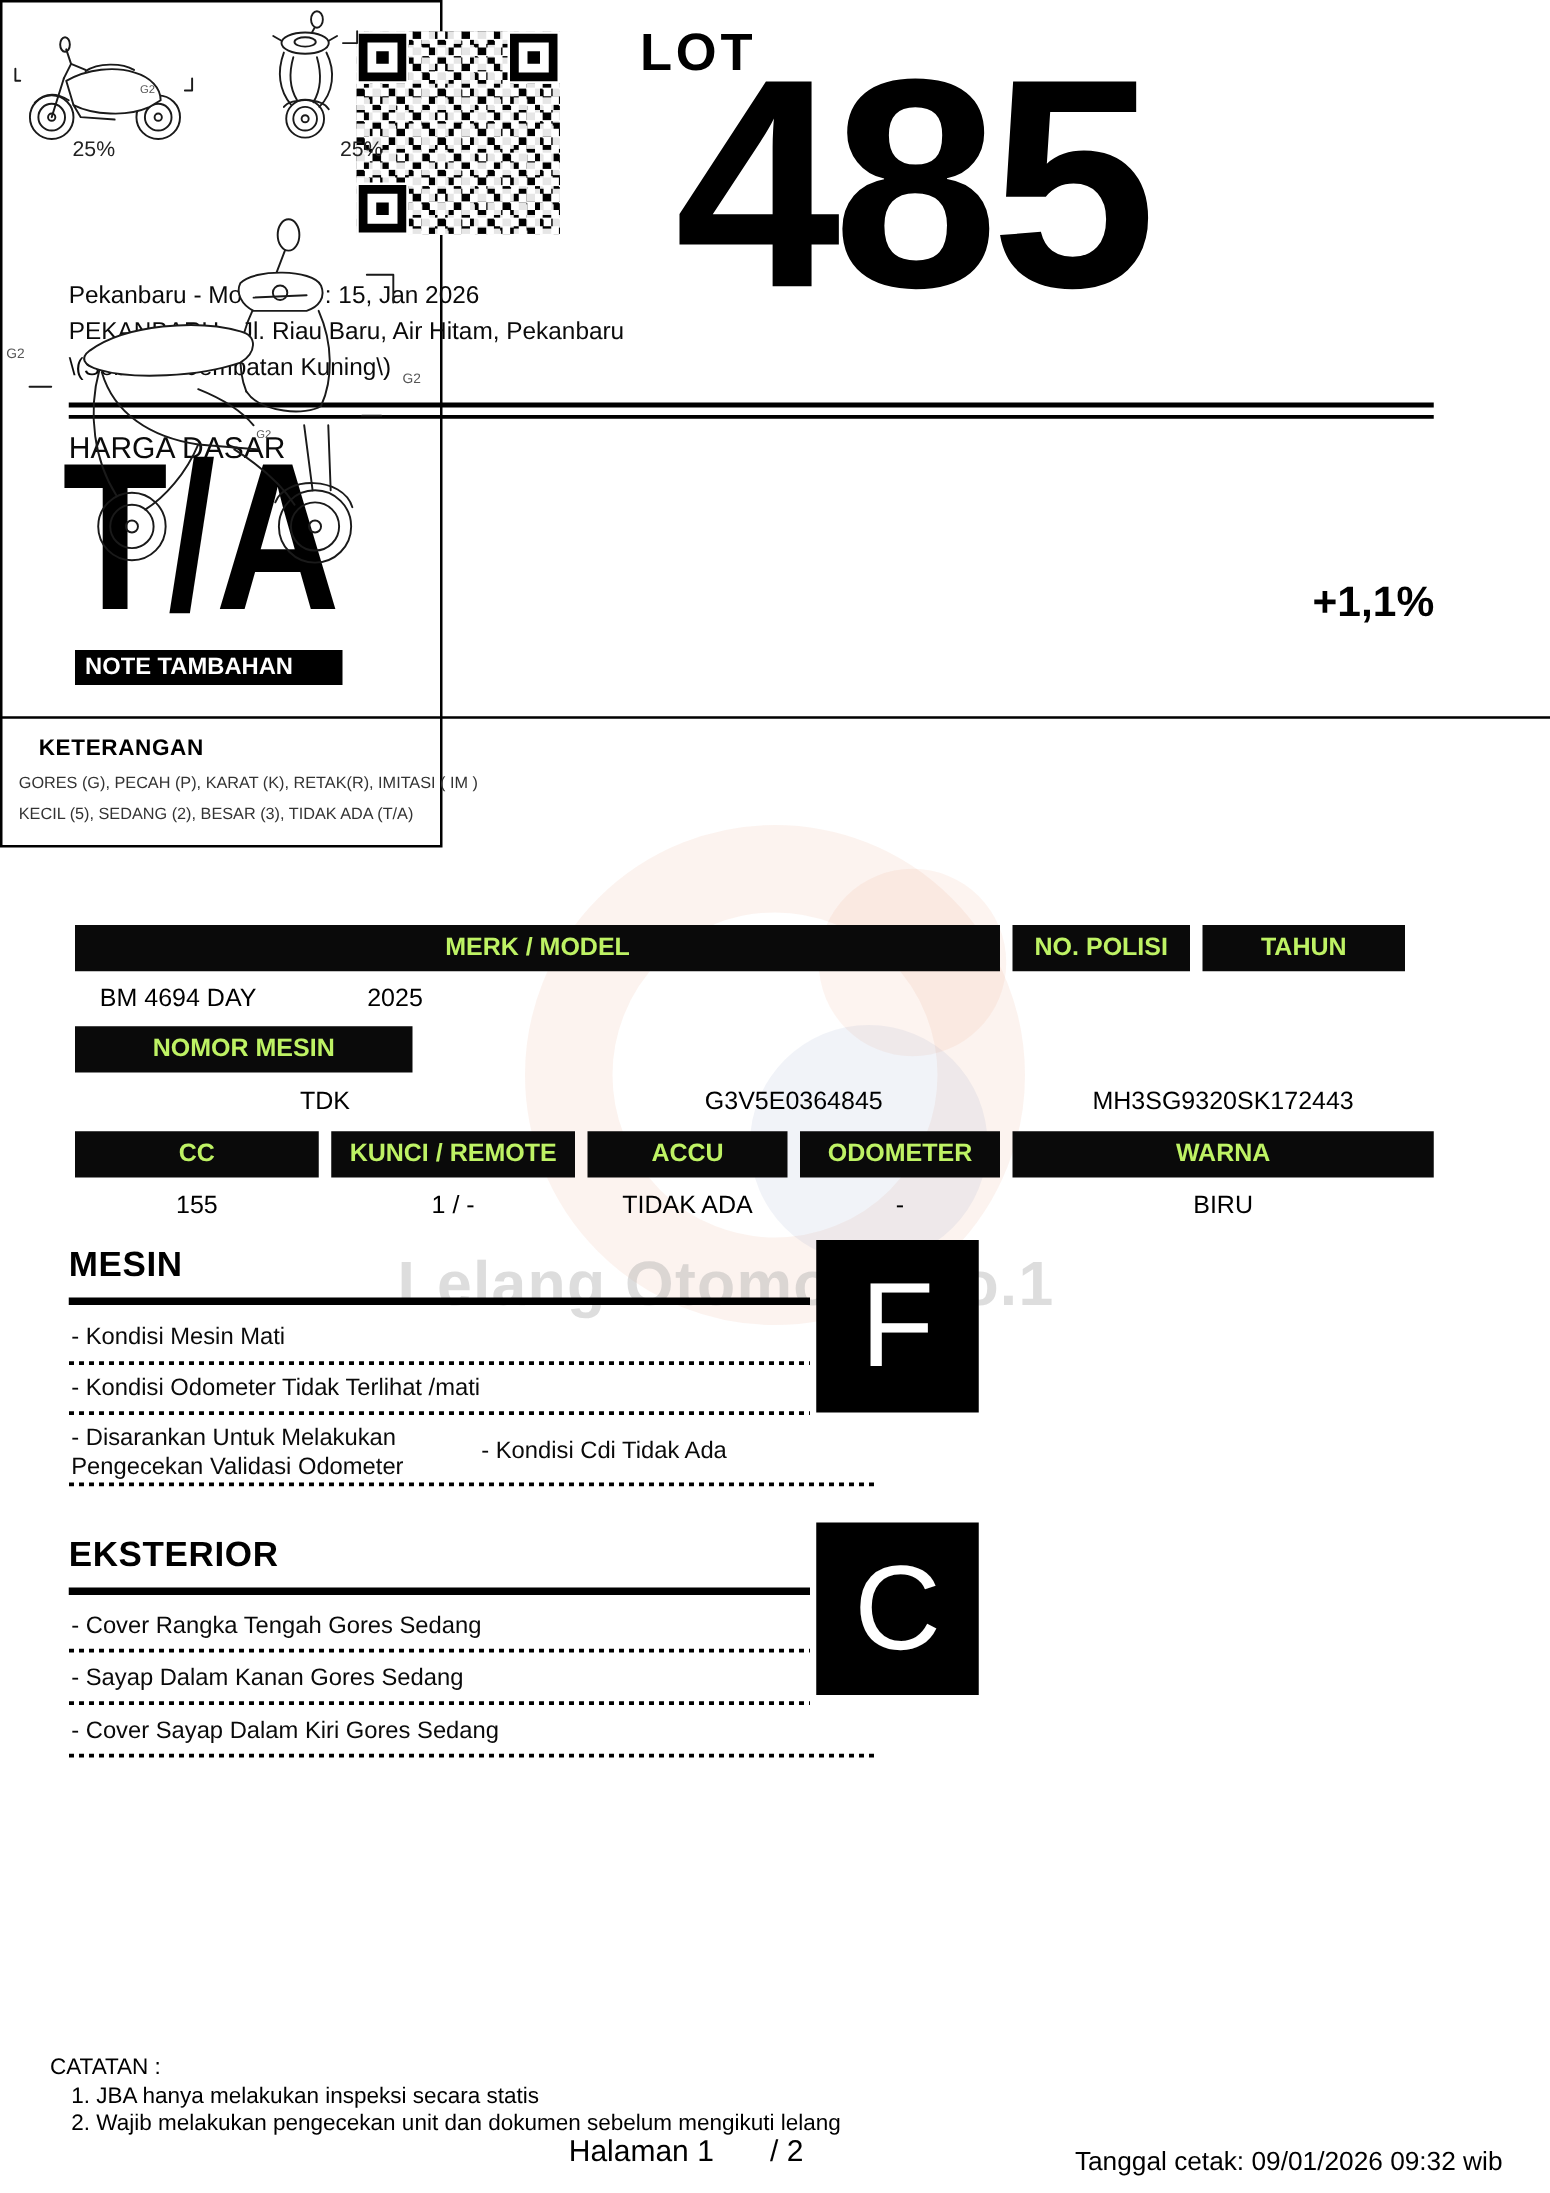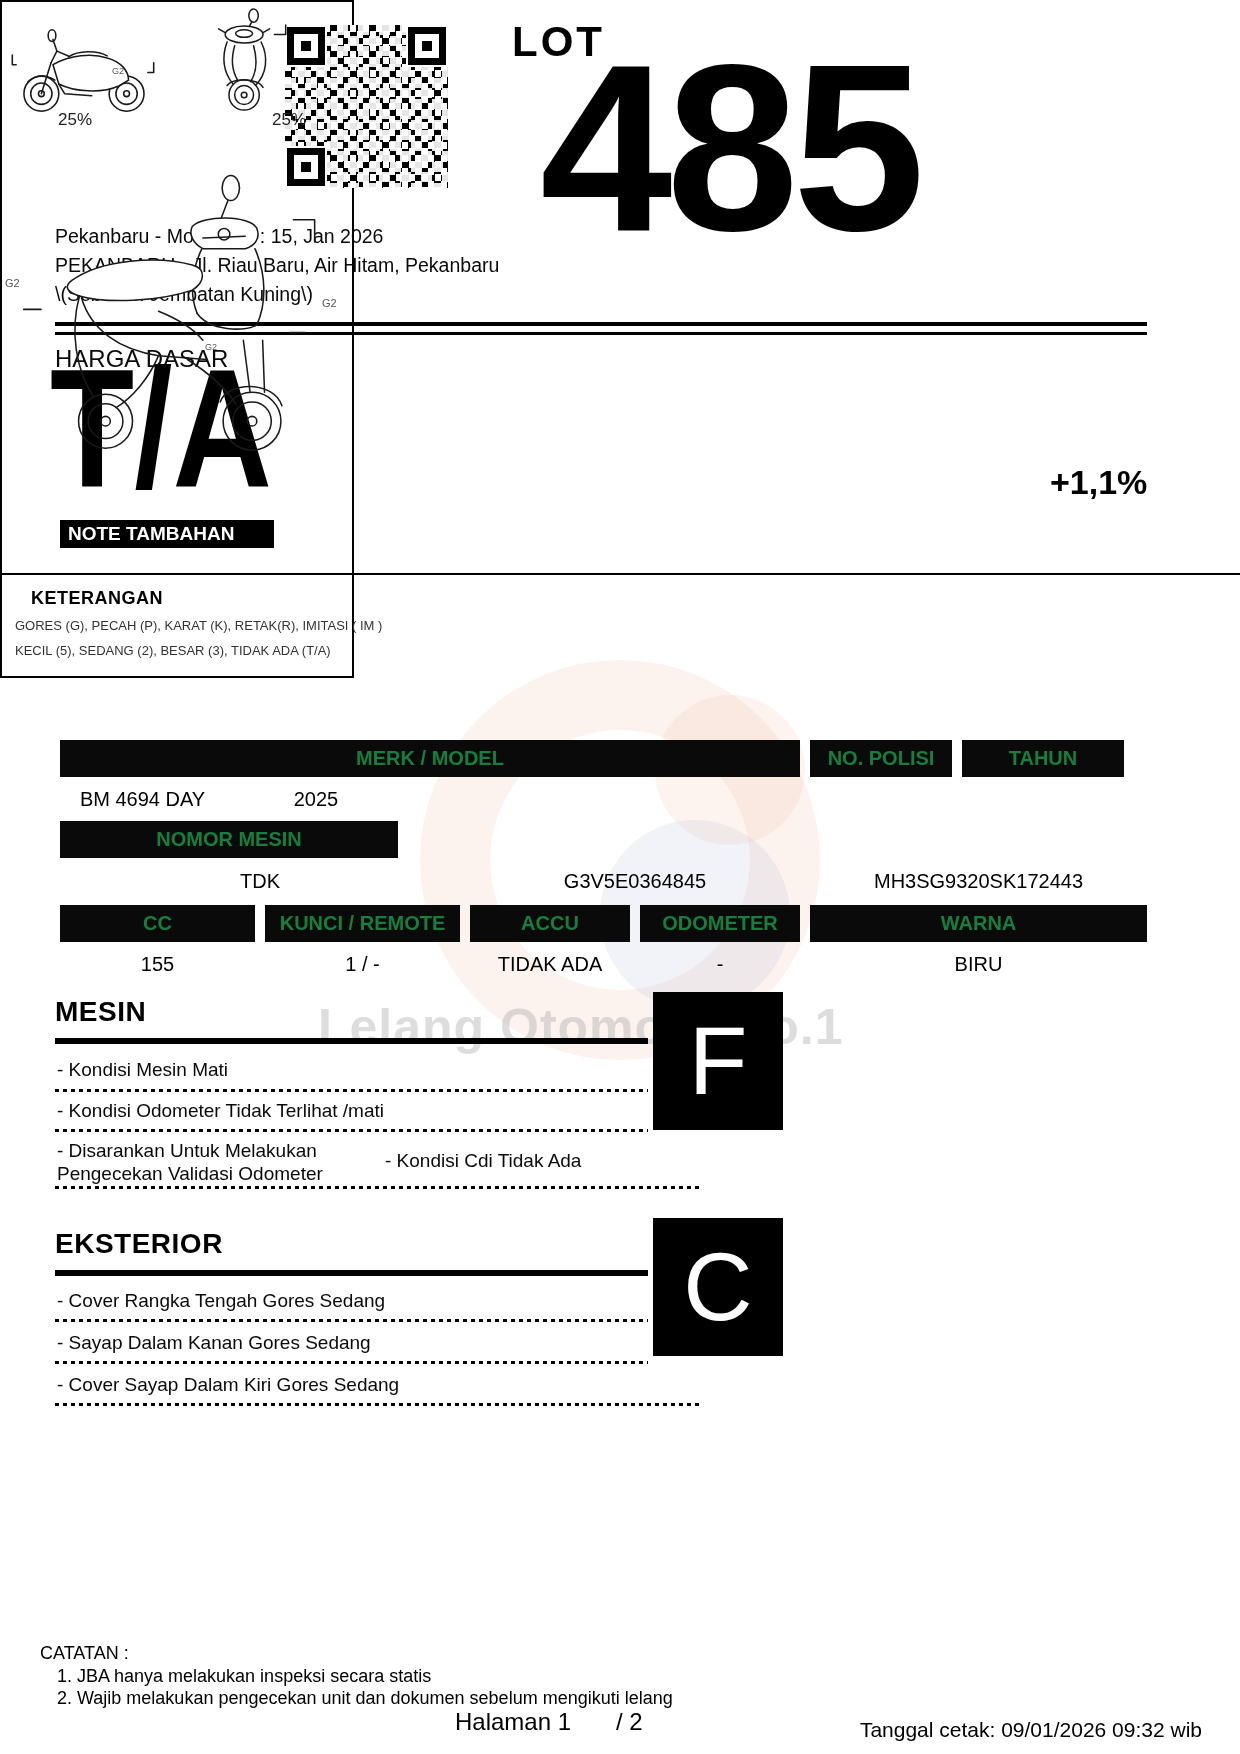--- a/index.html
+++ b/index.html
@@ -29,21 +29,21 @@
   .harga-adj{left:1050px;top:463px;font-size:34px;font-weight:bold;}
 
   .note-bar{left:60px;top:520px;width:214px;height:28px;background:#000;color:#fff;
             font-size:19px;font-weight:bold;line-height:28px;padding-left:8px;box-sizing:border-box;}
   .note-box{left:60px;top:548px;width:1087px;height:138px;border:2px solid #000;box-sizing:border-box;
             font-size:20px;padding:3px 6px;}
 
   
   .spec{left:60px;top:740px;width:1087px;}
   .trow{display:flex;gap:10px;}
-  .hcell{background:#0a0a0a;color:#15803d;font-weight:bold;font-size:20px;height:37px;line-height:37px;
+  .hcell{background:#0a0a0a;color:#bef264;font-weight:bold;font-size:20px;height:37px;line-height:37px;
          text-align:center;box-sizing:border-box;}
   .vcell{font-size:20px;text-align:center;box-sizing:border-box;display:flex;align-items:center;justify-content:center;}
   .vrow1{height:44px;} .vrow2{height:47px;} .vrow3{height:44px;}
 
   .sec-title{font-size:28px;font-weight:bold;letter-spacing:.5px;}
   .sec-rule{height:6px;background:#000;}
   .item{font-size:19px;color:#0a0a0a;line-height:23px;}
   .dotted{height:3px;background:repeating-linear-gradient(90deg,#000 0 4.5px,transparent 4.5px 8px);}
 
   .grade-box{width:130px;height:138px;background:#000;color:#fff;display:flex;align-items:center;justify-content:center;
@@ -109,21 +109,21 @@
     <div class="trow">
       <div class="hcell" style="width:740px">MERK / MODEL</div>
       <div class="hcell" style="width:142px">NO. POLISI</div>
       <div class="hcell" style="width:162px">TAHUN</div>
     </div>
     <div class="trow vrow1">
       <div class="vcell" style="width:165px">BM 4694 DAY</div>
       <div class="vcell" style="width:162px">2025</div>
     </div>
     <div class="trow">
-      <div class="hcell" style="width:338px">NOMOR MESIN</div>
+      <div class="hcell" style="width:270px">NOMOR MESIN</div>
     </div>
     <div class="trow vrow2">
       <div class="vcell" style="width:400px">TDK</div>
       <div class="vcell" style="width:330px">G3V5E0364845</div>
       <div class="vcell" style="width:337px">MH3SG9320SK172443</div>
     </div>
     <div class="trow">
       <div class="hcell" style="width:195px">CC</div>
       <div class="hcell" style="width:195px">KUNCI / REMOTE</div>
       <div class="hcell" style="width:160px">ACCU</div>

